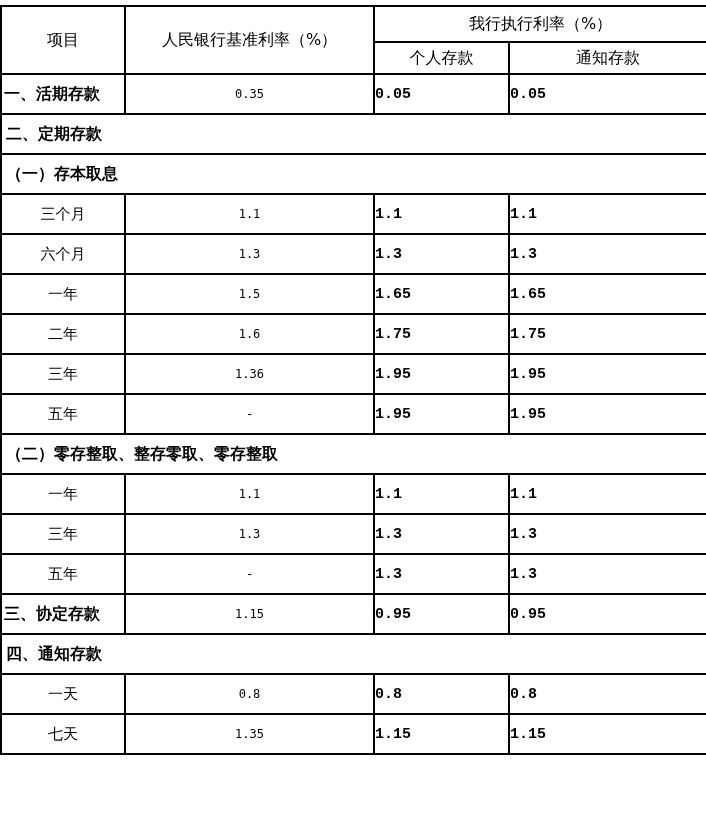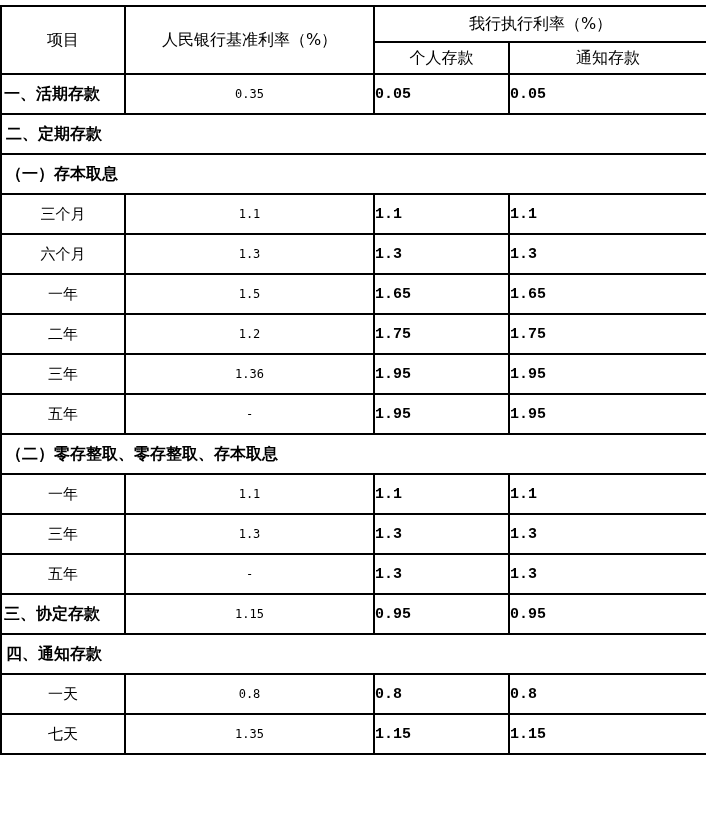--- a/index.html
+++ b/index.html
@@ -131,38 +131,38 @@
           <td class="exec-cell">1.3</td>
         </tr>
         <tr>
           <td class="label-cell term">一年</td>
           <td class="benchmark-cell">1.5</td>
           <td class="exec-cell">1.65</td>
           <td class="exec-cell">1.65</td>
         </tr>
         <tr>
           <td class="label-cell term">二年</td>
-          <td class="benchmark-cell">1.2</td>
+          <td class="benchmark-cell">1.6</td>
           <td class="exec-cell">1.75</td>
           <td class="exec-cell">1.75</td>
         </tr>
         <tr>
           <td class="label-cell term">三年</td>
           <td class="benchmark-cell">1.36</td>
           <td class="exec-cell">1.95</td>
           <td class="exec-cell">1.95</td>
         </tr>
         <tr>
           <td class="label-cell term">五年</td>
           <td class="benchmark-cell">-</td>
           <td class="exec-cell">1.95</td>
           <td class="exec-cell">1.95</td>
         </tr>
         <tr>
-          <td class="section-cell" colspan="4">（二）零存整取、零存整取、存本取息</td>
+          <td class="section-cell" colspan="4">（二）零存整取、整存零取、零存整取</td>
         </tr>
         <tr>
           <td class="label-cell term">一年</td>
           <td class="benchmark-cell">1.1</td>
           <td class="exec-cell">1.1</td>
           <td class="exec-cell">1.1</td>
         </tr>
         <tr>
           <td class="label-cell term">三年</td>
           <td class="benchmark-cell">1.3</td>

